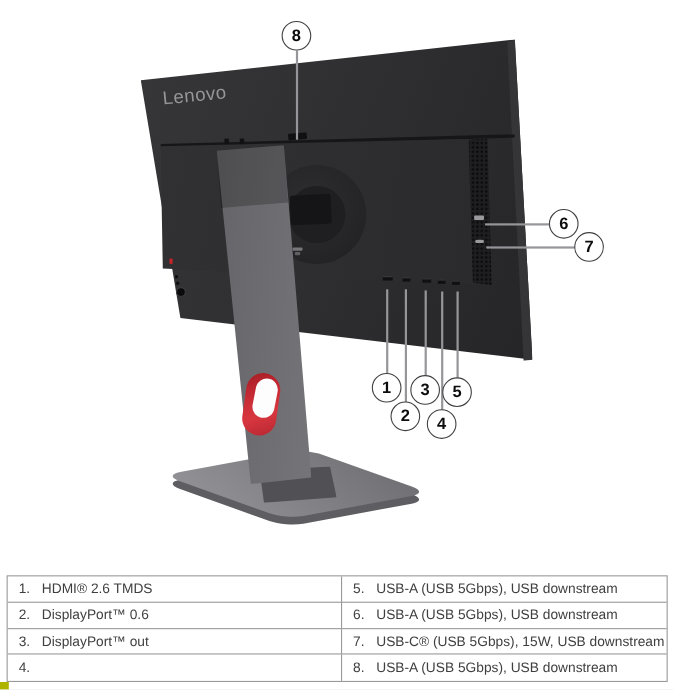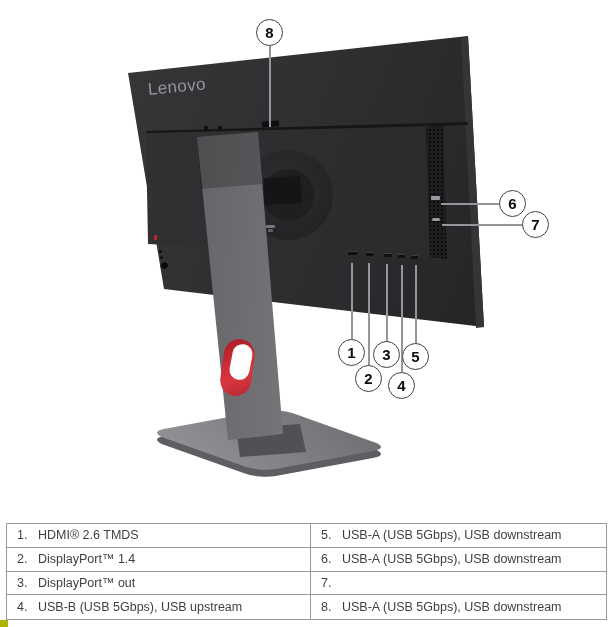--- a/index.html
+++ b/index.html
@@ -229,36 +229,36 @@
     <div class="cell colL">
       <span class="num">1.</span>
       <span>HDMI® 2.6 TMDS</span>
     </div>
     <div class="cell">
       <span class="num">5.</span>
       <span>USB-A (USB 5Gbps), USB downstream</span>
     </div>
     <div class="cell colL">
       <span class="num">2.</span>
-      <span>DisplayPort™ 1.4</span>
+      <span>DisplayPort™ 0.6</span>
     </div>
     <div class="cell">
       <span class="num">6.</span>
       <span>USB-A (USB 5Gbps), USB downstream</span>
     </div>
     <div class="cell colL">
       <span class="num">3.</span>
       <span>DisplayPort™ out</span>
     </div>
     <div class="cell">
       <span class="num">7.</span>
+      <span>USB-C® (USB 5Gbps), 15W, USB downstream</span>
     </div>
     <div class="cell colL rowLast">
       <span class="num">4.</span>
-      <span>USB-B (USB 5Gbps), USB upstream</span>
     </div>
     <div class="cell rowLast">
       <span class="num">8.</span>
       <span>USB-A (USB 5Gbps), USB downstream</span>
     </div>
   </div>
 
   <div class="abs corner-mark"></div>
 </div>
 

